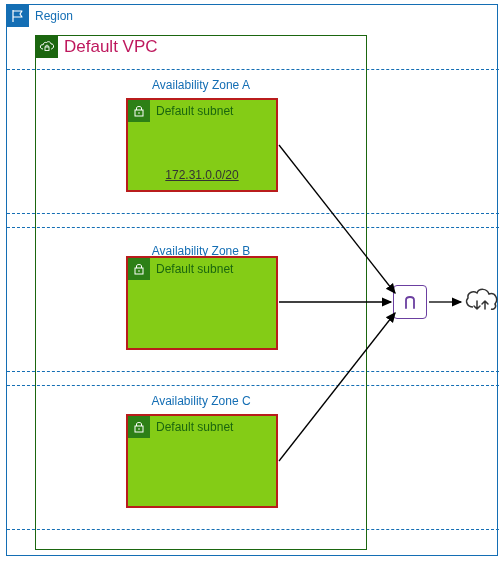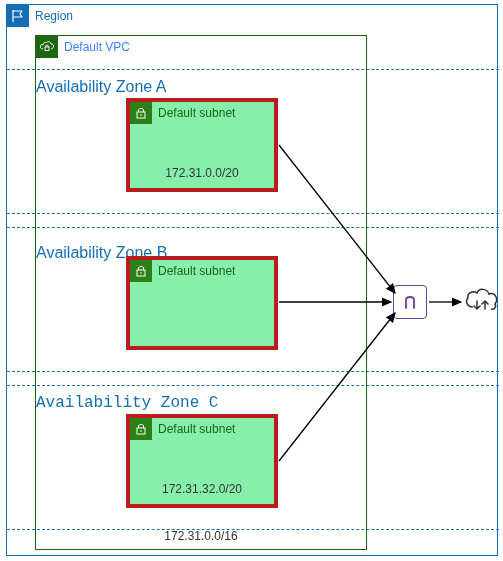--- a/index.html
+++ b/index.html
@@ -53,41 +53,41 @@
 }
 .vpc-icon {
   width: 22px;
   height: 22px;
   background: #1b660f;
   display: flex;
   align-items: center;
   justify-content: center;
 }
 .vpc-label {
-  color: #3b82f6;
-  font-size: 12px;
+  color: #be185d;
+  font-size: 17px;
 }
 .az-separator {
   position: absolute;
   left: 0;
   width: 492px;
   border-top: 1px dashed #146eb4;
 }
 .az-label {
   position: absolute;
   color: #146eb4;
-  font-size: 16px;
-  text-align: left;
+  font-size: 12px;
+  text-align: center;
 }
 .subnet {
   position: absolute;
   width: 152px;
   height: 94px;
-  background: #86efac;
-  border: 4px solid #b91c1c;
+  background: #84cc16;
+  border: 2px solid #b91c1c;
 }
 .subnet-header {
   display: flex;
   align-items: center;
   gap: 6px;
 }
 .subnet-icon {
   width: 22px;
   height: 22px;
   background: #2d8016;
@@ -99,20 +99,21 @@
   color: #1b660f;
   font-size: 12px;
 }
 .subnet-cidr {
   position: absolute;
   bottom: 8px;
   width: 100%;
   text-align: center;
   font-size: 12px;
   color: #333;
+  text-decoration: underline;
 }
 .vpc-cidr {
   position: absolute;
   bottom: 6px;
   width: 100%;
   text-align: center;
   font-size: 12px;
   color: #333;
 }
 .igw {
@@ -184,36 +185,34 @@
           <svg width="14" height="14" viewBox="0 0 14 14">
             <rect x="3" y="6" width="8" height="6" stroke="#fff" stroke-width="1" fill="none"></rect>
             <path d="M4.5 6 L4.5 4 C4.5 2 9.5 2 9.5 4 L9.5 6" stroke="#fff" stroke-width="1" fill="none"></path>
             <circle cx="7" cy="9" r="0.8" fill="#fff"></circle>
           </svg>
         </div>
         <span class="subnet-label">Default subnet</span>
       </div>
     </div>
 
-    <div class="az-label" style="top:358px; left:0; width:100%;font-family:Liberation Mono, monospace;">Availability Zone C</div>
+    <div class="az-label" style="top:358px; left:0; width:100%;">Availability Zone C</div>
     <div class="subnet" style="top:378px; left:90px;">
       <div class="subnet-header">
         <div class="subnet-icon">
           <svg width="14" height="14" viewBox="0 0 14 14">
             <rect x="3" y="6" width="8" height="6" stroke="#fff" stroke-width="1" fill="none"></rect>
             <path d="M4.5 6 L4.5 4 C4.5 2 9.5 2 9.5 4 L9.5 6" stroke="#fff" stroke-width="1" fill="none"></path>
             <circle cx="7" cy="9" r="0.8" fill="#fff"></circle>
           </svg>
         </div>
         <span class="subnet-label">Default subnet</span>
       </div>
-      <div class="subnet-cidr">172.31.32.0/20</div>
-    </div>
-
-    <div class="vpc-cidr">172.31.0.0/16</div>
+    </div>
+
   </div>
 
   <div class="igw" style="top:280px; left:386px;">
     <svg width="22" height="22" viewBox="0 0 22 22">
       <path d="M7 17 L7 9 C7 5 15 5 15 9 L15 17" stroke="#6b3fa0" stroke-width="1.8" fill="none" stroke-linecap="round"></path>
     </svg>
   </div>
 
   <div class="internet" style="top:278px; left:456px;">
     <svg width="38" height="32" viewBox="0 0 38 32">

